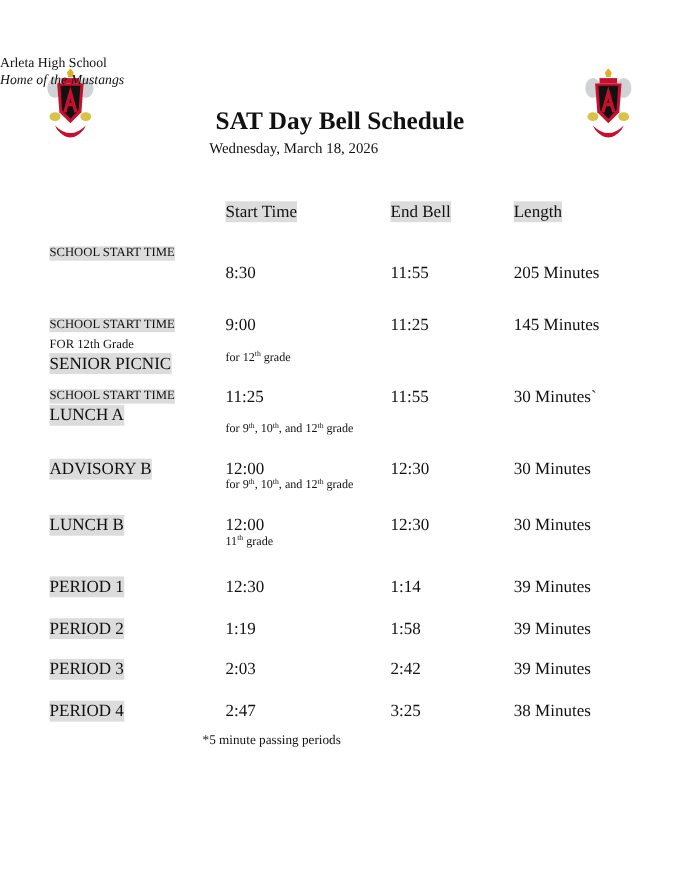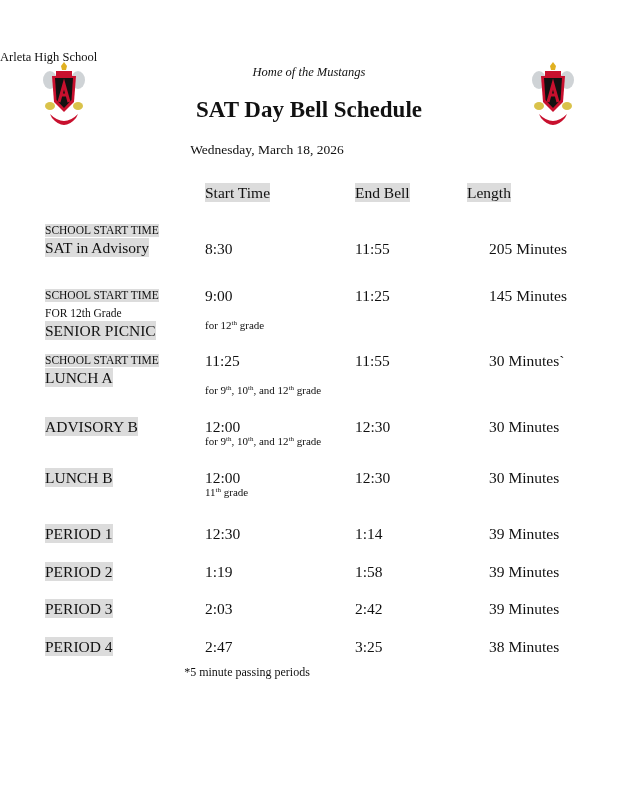--- a/index.html
+++ b/index.html
@@ -4,39 +4,39 @@
   <style>
     * { margin: 0; padding: 0; box-sizing: border-box; }
     html, body { width: 618px; height: 800px; background: #ffffff; overflow: hidden; }
     body { position: relative; font-family: "Liberation Serif", "DejaVu Serif", serif; color: #111; }
 
     .crest { position: absolute; width: 44px; height: 70px; }
     .crest.left { left: 42px; top: 62px; }
     .crest.right { left: 531px; top: 62px; }
 
     .school-name { position: absolute; top: 50px; left: 0; width: 618px; text-align: left; font-size: 12.5px; }
-    .tagline { position: absolute; top: 65px; left: 0; width: 618px; text-align: center; font-size: 12.5px; font-style: italic; }
+    .tagline { position: absolute; top: 65px; left: 0; width: 618px; font-size: 12.5px; font-style: italic; }
     .title { position: absolute; top: 97px; left: 0; width: 618px; text-align: center; font-size: 23px; font-weight: bold; }
-    .date { position: absolute; top: 142px; left: 0; width: 534px; text-align: center; font-size: 13.5px; }
+    .date { position: absolute; top: 127px; left: 0; width: 534px; text-align: center; font-size: 13.5px; }
 
     .hl { background: #dcdcdc; }
     .hdr { position: absolute; top: 183px; font-size: 15.5px; line-height: 19px; }
     .hdr.c1 { left: 205px; }
     .hdr.c2 { left: 355px; }
     .hdr.c3 { left: 467px; }
 
     .row { position: absolute; left: 0; width: 618px; }
     .label { position: absolute; left: 45px; }
     .label .small { display: inline-block; font-size: 11.5px; line-height: 12.5px; }
     .label .big { display: inline-block; font-size: 15.5px; line-height: 19px; }
     .label .line { display: block; }
     .val { position: absolute; font-size: 15.5px; line-height: 19px; }
     .val.c1 { left: 205px; }
     .val.c2 { left: 355px; }
-    .val.c3 { left: 489px; }
+    .val.c3 { left: 467px; }
     .note { position: absolute; left: 205px; font-size: 11px; line-height: 13px; }
     .note sup { font-size: 7px; vertical-align: 4px; line-height: 0; }
 
     .footnote { position: absolute; top: 665px; left: 0; width: 494px; text-align: center; font-size: 12px; }
   </style>
 </head>
 <body>
 
 <div class="crest left">
   <svg width="44" height="70" viewBox="0 0 44 70">
@@ -72,21 +72,20 @@
 <div class="title">SAT Day Bell Schedule</div>
 <div class="date">Wednesday, March 18, 2026</div>
 
 <div class="hdr c1 hl">Start Time</div>
 <div class="hdr c2 hl">End Bell</div>
 <div class="hdr c3 hl">Length</div>
 
 <div class="row" style="top:220px;">
   <div class="label">
     <span class="line"><span class="small hl">SCHOOL START TIME</span></span>
-    <span class="line"><span class="big hl">SAT in Advisory</span></span>
   </div>
   <div class="val c1" style="top:19px;">8:30</div>
   <div class="val c2" style="top:19px;">11:55</div>
   <div class="val c3" style="top:19px;">205 Minutes</div>
 </div>
 
 <div class="row" style="top:285px;">
   <div class="label">
     <span class="line"><span class="small hl">SCHOOL START TIME</span></span>
     <span class="line"><span class="small">FOR 12th Grade</span></span>

